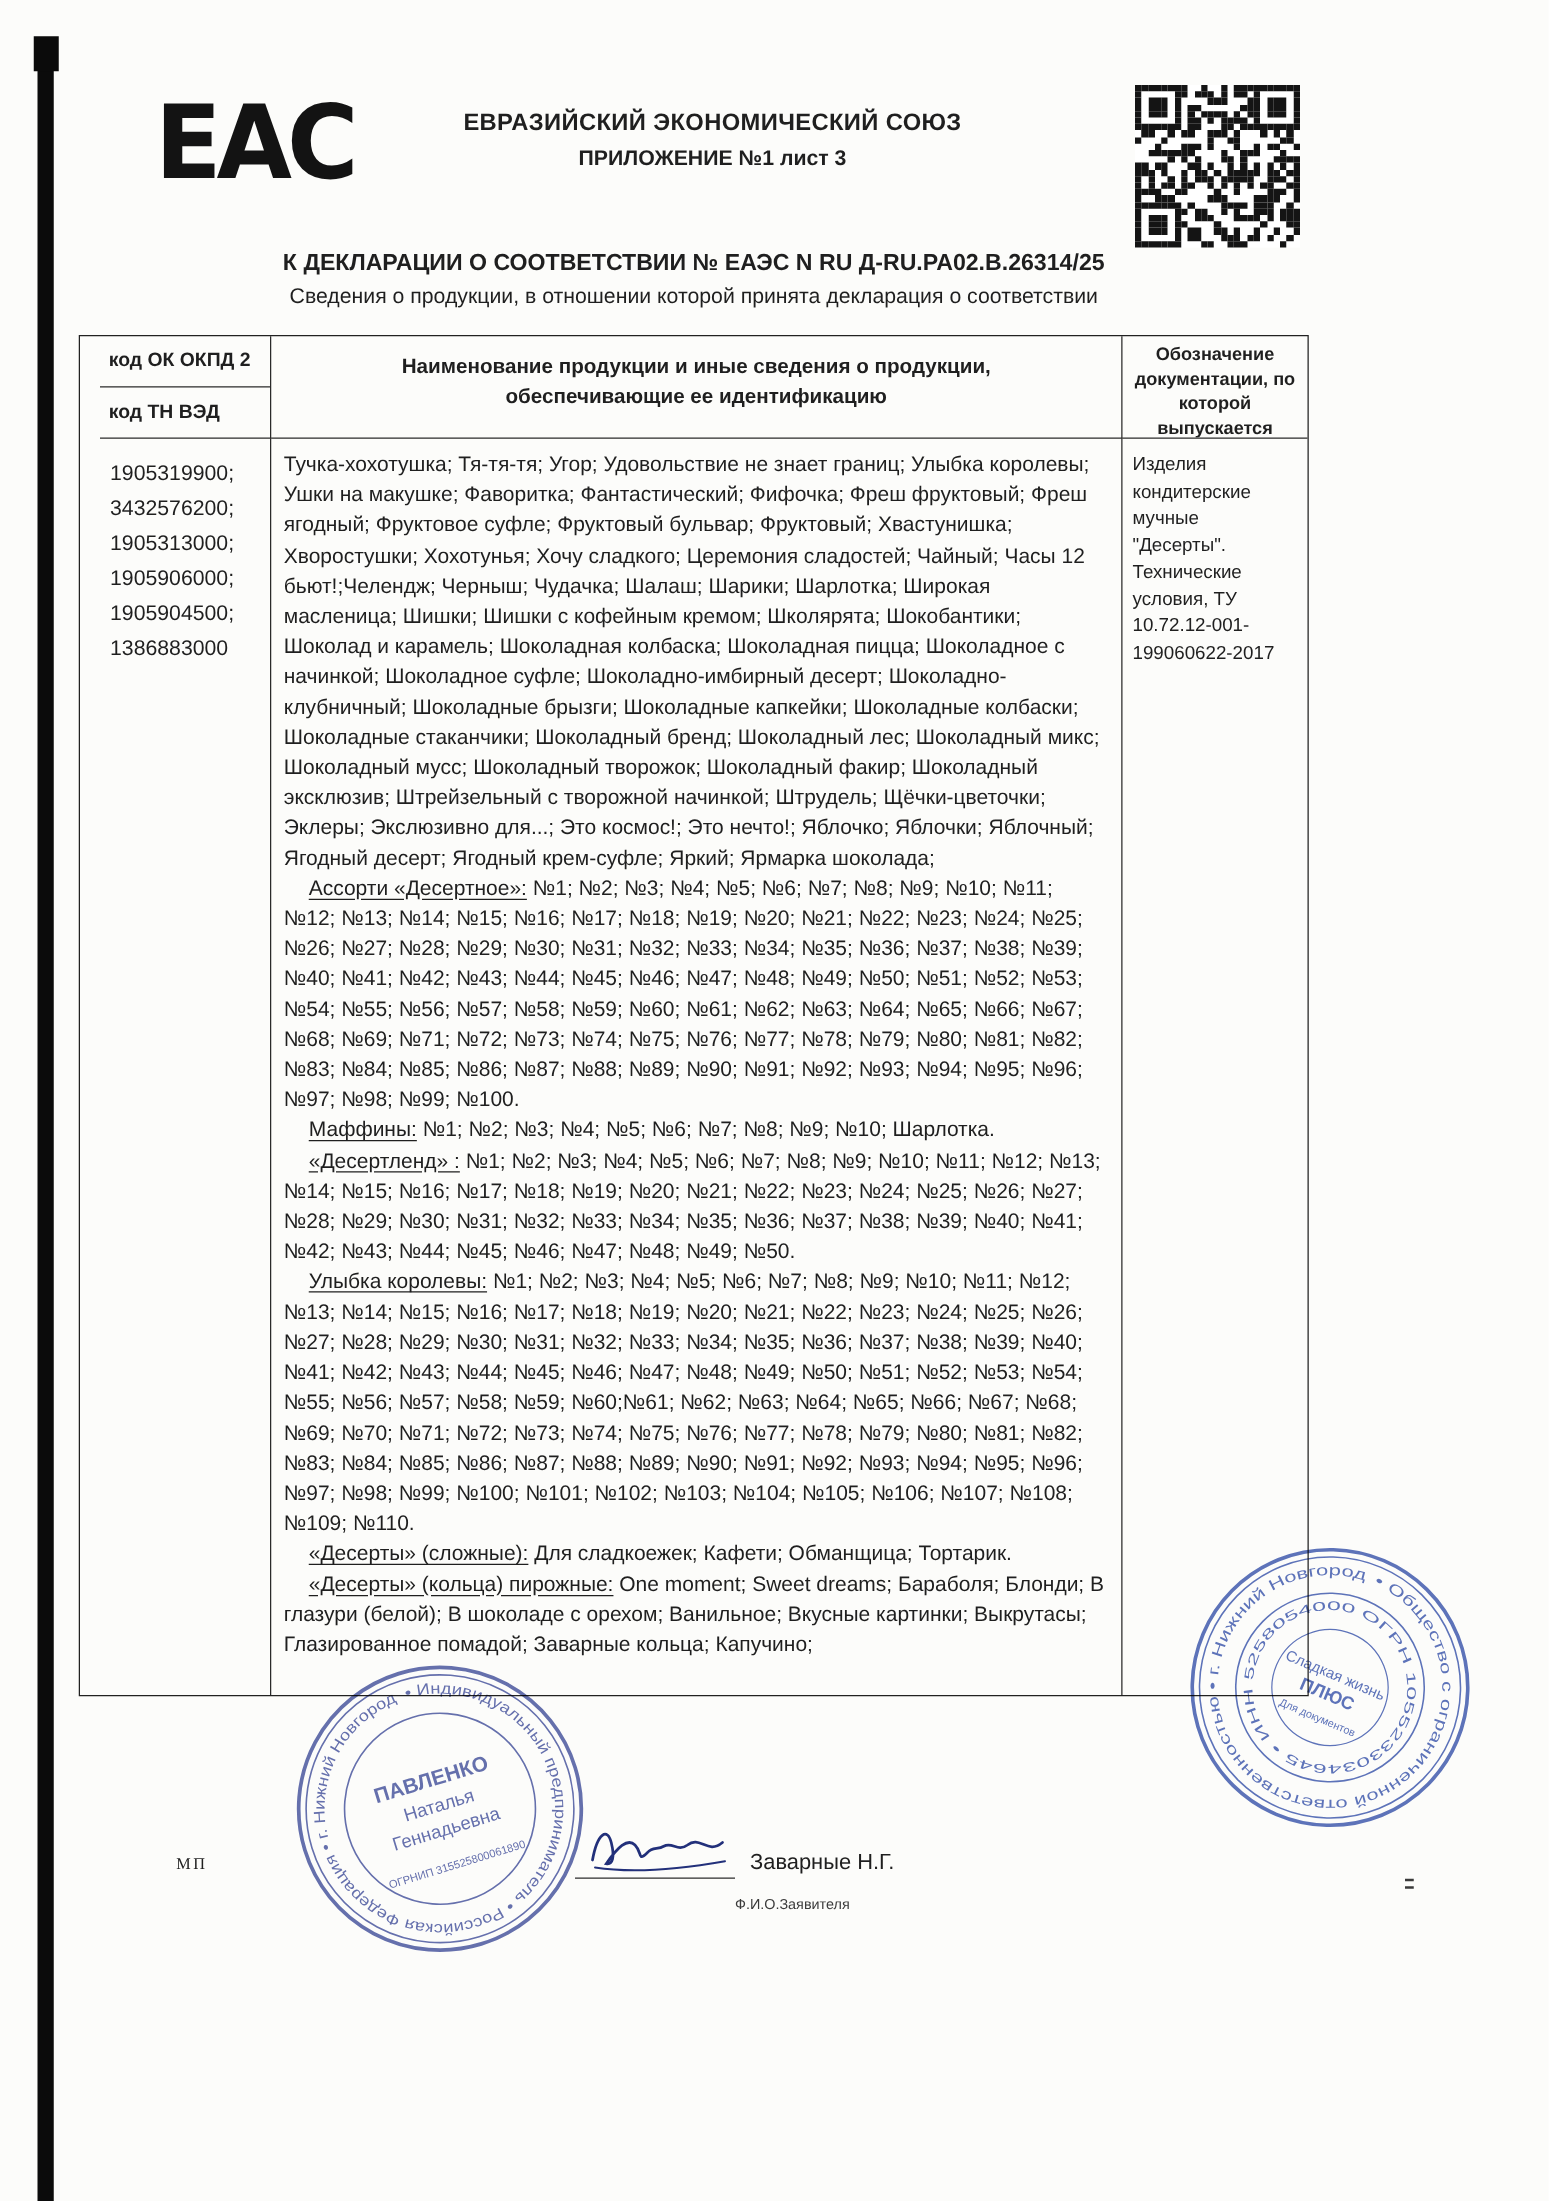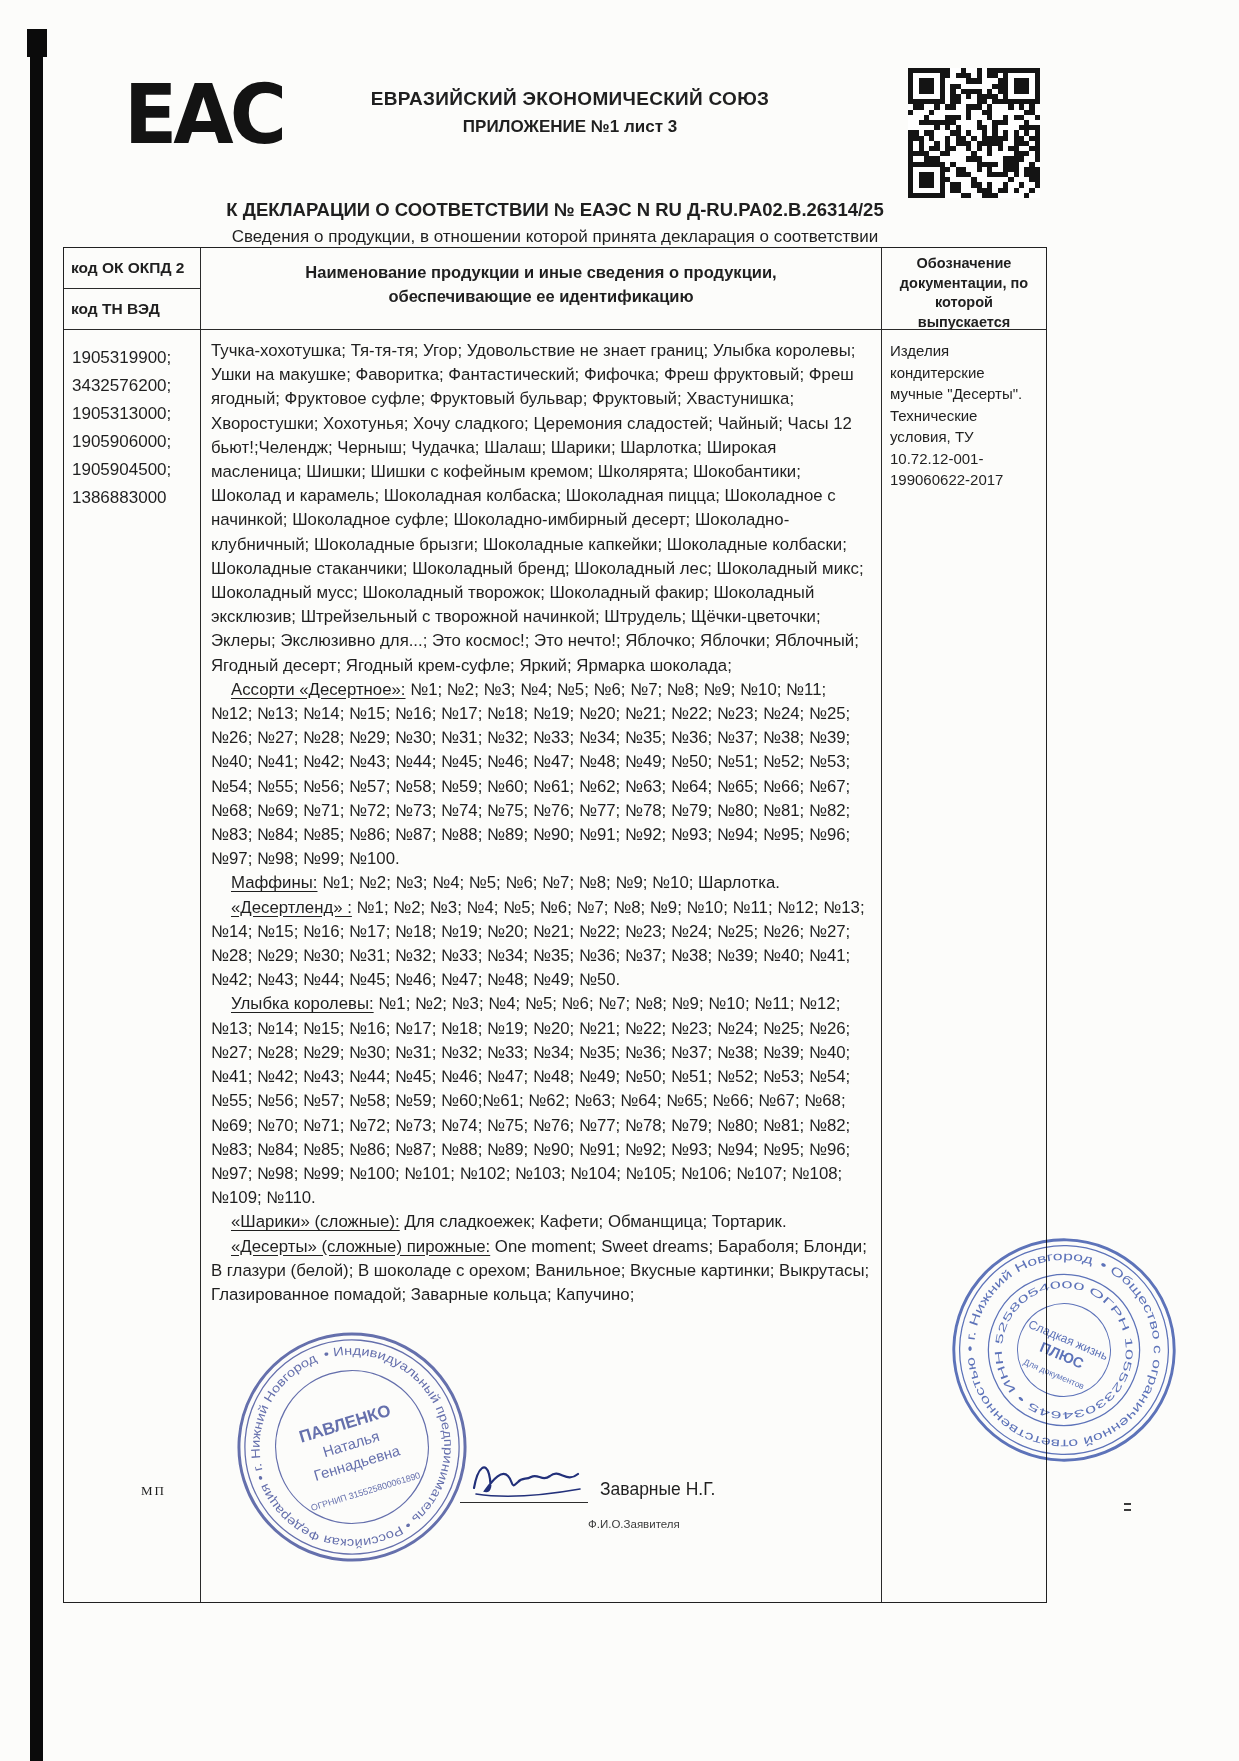--- a/index.html
+++ b/index.html
@@ -21,23 +21,23 @@
   .hdr-line2{font-weight:bold;font-size:17px;margin-top:7px;}
   .qr{position:absolute;left:908px;top:68px;width:132px;height:130px;background:#fff;}
   .qr-grid{display:grid;width:100%;height:100%;grid-template-columns:repeat(25,1fr);grid-template-rows:repeat(25,1fr);}
   .qr-grid i{background:#141414;}
 
   .decl-title{position:absolute;left:63px;top:199px;width:984px;text-align:center;
               font-weight:bold;font-size:18.5px;}
   .decl-sub{position:absolute;left:63px;top:227px;width:984px;text-align:center;font-size:17px;}
 
   
-  .tbl{position:absolute;left:63px;top:247px;width:984px;height:1356px;
+  .tbl{position:absolute;left:63px;top:268px;width:984px;height:1089px;
        border:1.6px solid #212121;box-sizing:border-box;
-       display:grid;grid-template-columns:137px 681px 1fr;grid-template-rows:82px 1fr;}
+       display:grid;grid-template-columns:137px 681px 1fr;grid-template-rows:82px 1fr;padding-left:16px;}
   .cell{box-sizing:border-box;overflow:hidden;}
   .b-r{border-right:1.4px solid #2a2a2a;}
   .b-b{border-bottom:1.4px solid #2a2a2a;}
   .h1{display:flex;flex-direction:column;}
   .h1 .half{flex:1;display:flex;align-items:center;padding-left:7px;font-weight:bold;font-size:15.5px;}
   .h1 .half.top{border-bottom:1.4px solid #2a2a2a;}
   .h2{text-align:center;font-weight:bold;font-size:16.5px;padding-top:12px;line-height:24px;}
   .h3{text-align:center;font-weight:bold;font-size:14.5px;padding:6px 6px 0 6px;line-height:19.5px;}
   .codes{padding:14px 6px 0 8px;font-size:17px;line-height:28px;}
   .prod{padding:9px 10px 0 10px;font-size:16.8px;line-height:24.2px;}
@@ -439,22 +439,22 @@
         <div>1905906000;</div>
         <div>1905904500;</div>
         <div>1386883000</div>
       </div>
     <div class="cell b-r prod">
         <p>Тучка-хохотушка; Тя-тя-тя;  Угор; Удовольствие не знает границ; Улыбка королевы; Ушки на макушке; Фаворитка; Фантастический; Фифочка; Фреш фруктовый; Фреш ягодный; Фруктовое суфле; Фруктовый бульвар; Фруктовый; Хвастунишка; Хворостушки; Хохотунья; Хочу сладкого; Церемония сладостей; Чайный; Часы 12 бьют!;Челендж; Черныш; Чудачка; Шалаш; Шарики; Шарлотка; Широкая масленица; Шишки; Шишки с кофейным кремом; Школярята; Шокобантики; Шоколад и карамель; Шоколадная колбаска; Шоколадная пицца; Шоколадное с начинкой; Шоколадное суфле; Шоколадно-имбирный десерт; Шоколадно-клубничный; Шоколадные брызги; Шоколадные капкейки; Шоколадные колбаски; Шоколадные стаканчики; Шоколадный бренд; Шоколадный лес; Шоколадный микс; Шоколадный мусс; Шоколадный творожок; Шоколадный факир; Шоколадный эксклюзив; Штрейзельный с творожной начинкой; Штрудель; Щёчки-цветочки;  Эклеры; Экслюзивно для...; Это космос!; Это нечто!; Яблочко; Яблочки; Яблочный; Ягодный десерт; Ягодный крем-суфле; Яркий; Ярмарка шоколада;</p>
         <p><span class="ul">Ассорти «Десертное»:</span> №1; №2; №3; №4; №5; №6; №7; №8; №9; №10; №11; №12; №13; №14; №15; №16; №17; №18; №19; №20; №21; №22; №23; №24; №25; №26; №27; №28; №29; №30; №31; №32; №33; №34; №35; №36; №37; №38; №39; №40; №41; №42; №43; №44; №45; №46; №47; №48; №49; №50; №51; №52; №53; №54; №55; №56; №57; №58; №59; №60; №61; №62; №63; №64; №65; №66; №67; №68; №69; №71; №72; №73; №74; №75; №76; №77; №78; №79; №80; №81; №82; №83; №84; №85; №86; №87; №88; №89; №90; №91; №92; №93; №94; №95; №96; №97; №98; №99; №100.</p>
         <p><span class="ul">Маффины:</span> №1; №2; №3; №4; №5; №6; №7; №8; №9; №10; Шарлотка.</p>
         <p><span class="ul">«Десертленд» :</span> №1; №2; №3; №4; №5; №6; №7; №8; №9; №10; №11; №12; №13; №14; №15; №16; №17; №18; №19; №20; №21; №22; №23; №24; №25; №26; №27; №28; №29; №30; №31; №32; №33; №34; №35; №36; №37; №38; №39; №40; №41; №42; №43; №44; №45; №46; №47; №48; №49; №50.</p>
         <p><span class="ul">Улыбка королевы:</span> №1; №2; №3; №4; №5; №6; №7; №8; №9; №10; №11; №12; №13; №14; №15; №16; №17; №18; №19; №20; №21; №22; №23; №24; №25; №26; №27; №28; №29; №30; №31; №32; №33; №34; №35; №36; №37; №38; №39; №40; №41; №42; №43; №44; №45; №46; №47; №48; №49; №50; №51; №52; №53; №54; №55; №56; №57; №58; №59; №60;№61; №62; №63; №64; №65; №66; №67; №68; №69; №70; №71; №72; №73; №74; №75; №76; №77; №78; №79; №80; №81; №82; №83; №84; №85; №86; №87; №88; №89; №90; №91; №92; №93; №94; №95; №96; №97; №98; №99; №100; №101; №102; №103; №104; №105; №106; №107; №108; №109; №110.</p>
-        <p><span class="ul">«Шарики» (сложные):</span> Для сладкоежек; Кафети; Обманщица;  Тортарик.</p>
-        <p><span class="ul">«Десерты» (сложные) пирожные:</span>  One moment; Sweet dreams; Бараболя; Блонди; В глазури (белой); В шоколаде с орехом; Ванильное; Вкусные картинки; Выкрутасы; Глазированное помадой; Заварные кольца; Капучино;</p>
+        <p><span class="ul">«Десерты» (сложные):</span> Для сладкоежек; Кафети; Обманщица;  Тортарик.</p>
+        <p><span class="ul">«Десерты» (кольца) пирожные:</span>  One moment; Sweet dreams; Бараболя; Блонди; В глазури (белой); В шоколаде с орехом; Ванильное; Вкусные картинки; Выкрутасы; Глазированное помадой; Заварные кольца; Капучино;</p>
       </div>
     <div class="cell doc">Изделия кондитерские мучные "Десерты". Технические условия, ТУ 10.72.12-001-199060622-2017</div>
   </div>
 
   <div class="mp">МП</div>
 
   <div class="sig-line"></div>
   <svg class="sig-svg" viewBox="0 0 118 46">
     <path d="M6,32 C10,10 18,6 21,18 C24,30 22,36 17,35 C26,22 34,14 40,20 C46,26 42,34 50,26 C54,21 58,24 63,21 C70,17 74,26 82,20 C92,12 98,28 110,18" fill="none" stroke="#22307a" stroke-width="2.2" stroke-linecap="round"></path>
     <path d="M8,38 C40,43 78,39 112,33" fill="none" stroke="#22307a" stroke-width="1.6" stroke-linecap="round"></path>

